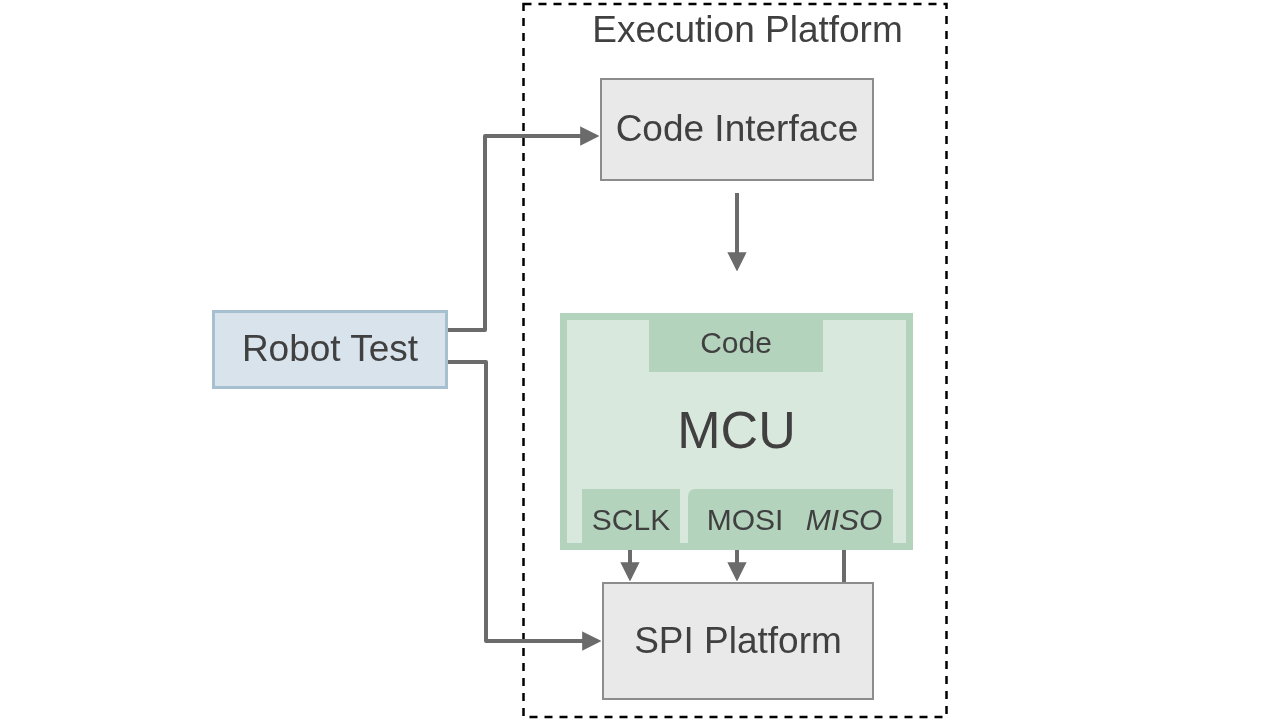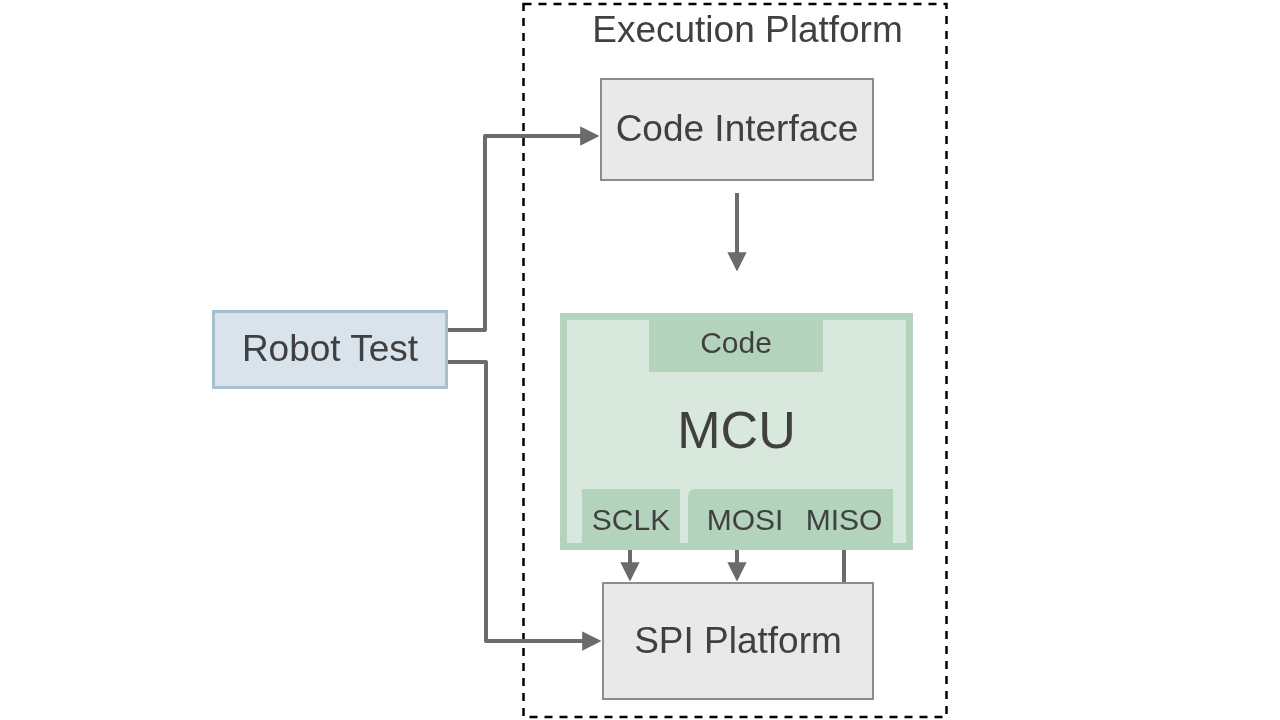--- a/index.html
+++ b/index.html
@@ -93,21 +93,21 @@
     top: -7px;
     width: 174px;
     height: 59px;
   }
   .pin {
     top: 169px;
     height: 61px;
   }
   .pin-sclk { left: 15px;  width: 98px; }
   .pin-mosi { left: 121px; width: 114px; border-radius: 7px; }
-  .pin-miso { left: 228px; width: 98px; }
+  .pin-miso { left: 228px; width: 98px; font-style: italic; }
   .exec-title {
     position: absolute;
     z-index: 2;
     left: 536px;
     top: 9px;
     width: 423px;
     text-align: center;
     font-size: 37px;
     line-height: 42px;
     white-space: nowrap;

